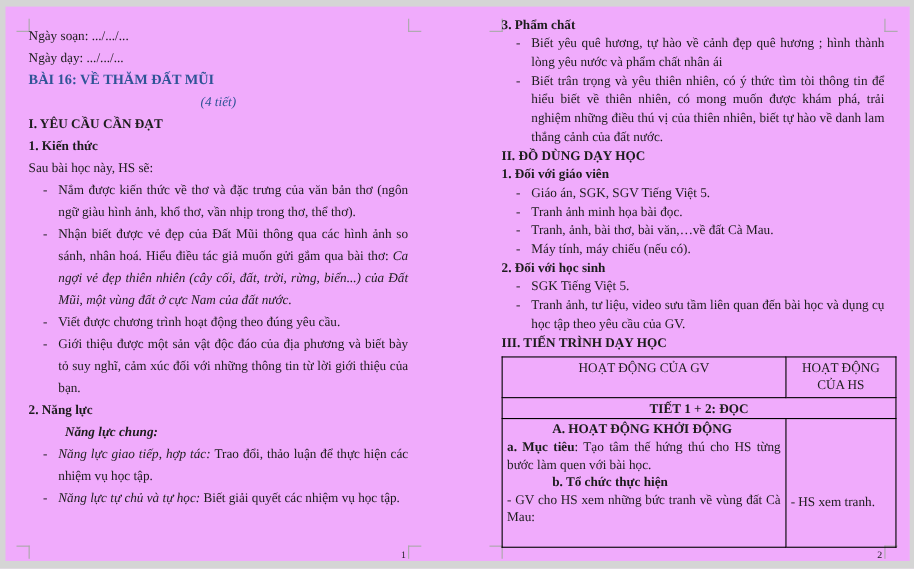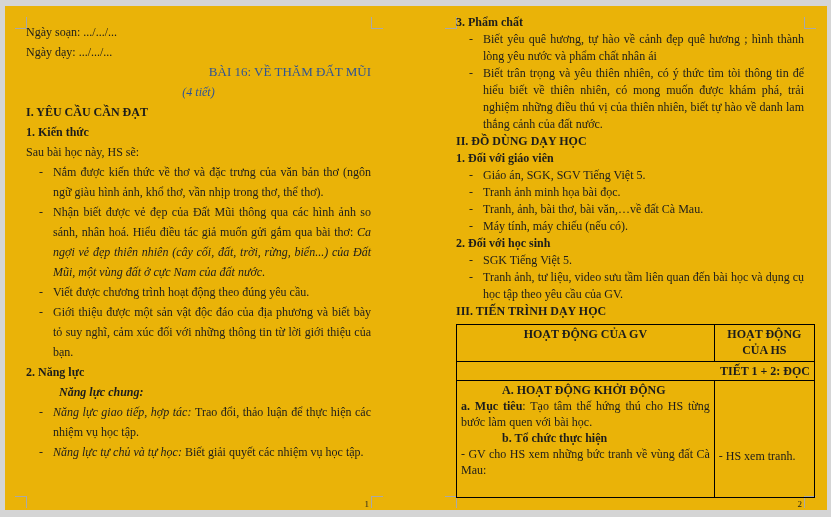--- a/index.html
+++ b/index.html
@@ -6,31 +6,31 @@
   .canvas{
     width:831px;height:517px;
     background:#d5d5d5;
     position:relative;
     font-family:"Liberation Serif","DejaVu Serif",serif;
     color:#1c1c1c;
     overflow:hidden;
   }
   .paper{
     position:absolute;left:5px;top:6px;right:4px;bottom:7px;
-    background:#eab308;
+    background:#f0abfc;
     display:flex;
   }
   .page{position:relative;width:50%;height:100%;}
   
   .pg1 .content{position:absolute;left:21px;right:45px;top:16px;}
   .pg2 .content{position:absolute;left:40px;right:23px;top:8px;}
   .pg1 .para{line-height:20px;}
   .pg2 .para{line-height:17px;}
   .para{margin:0;font-size:12px;}
-  .k-title{text-align:right;font-weight:400;font-size:13px;color:#2F5496;}
+  .k-title{text-align:left;font-weight:700;font-size:13px;color:#2F5496;}
   .k-subtitle{text-align:center;font-style:italic;color:#2F5496;}
   .k-h1,.k-h2{font-weight:700;}
   .k-hi{font-weight:700;font-style:italic;margin-left:33px;}
   .k-bullet{position:relative;padding-left:27px;text-align:justify;}
   .k-bullet::before{content:"-";position:absolute;left:13px;top:0;}
   .r-b{font-weight:700;}
   .r-i{font-style:italic;}
   
   .cm{position:absolute;width:11px;height:11px;pointer-events:none;}
   .cm i{display:block;width:100%;height:100%;border:0 solid #a9a9a9;}
@@ -47,22 +47,22 @@
   .pg2 .pagenum{right:25px;}
   
   .tbl-wrap{margin-top:4px;margin-left:0;width:calc(100% + 11px);}
   table.activity{border-collapse:collapse;width:100%;table-layout:fixed;}
   table.activity th,table.activity td{
     border:1px solid #000;
     font-size:12px;line-height:16px;
     padding:1px 4px;vertical-align:top;
   }
   .col-gv{width:72%;} .col-hs{width:28%;}
-  th.hdr{font-weight:700;text-align:center;height:34px;vertical-align:top;padding-top:2px;}
-  td.section{font-weight:700;text-align:right;padding:0 2px;height:15px;}
+  th.hdr{font-weight:400;text-align:center;height:34px;vertical-align:top;padding-top:2px;}
+  td.section{font-weight:700;text-align:center;padding:0 2px;height:15px;}
   tr.activity-row td{height:114px;}
   td.cell-gv .para{text-align:justify;line-height:16px;}
   .k-tb{font-weight:700;margin-left:41px;}
   .hs-spacer{height:66px;}
 </style>
 </head>
 <body>
 
 <div class="canvas">
   <div class="paper">

